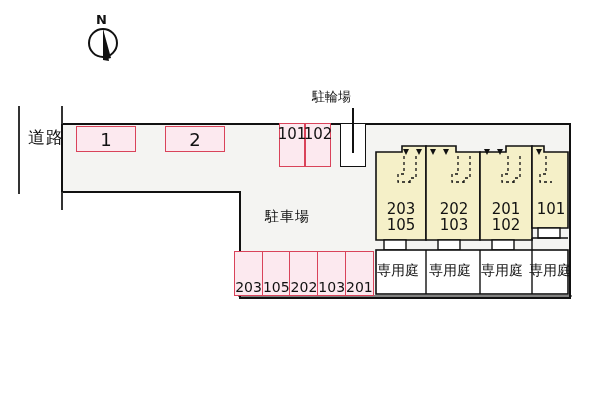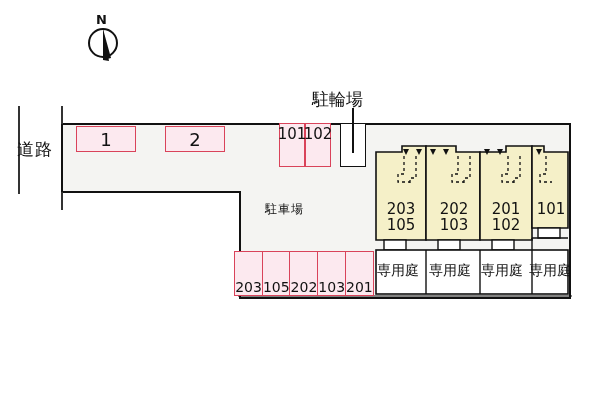--- a/index.html
+++ b/index.html
@@ -43,23 +43,23 @@
   }
   #compass svg { position: absolute; left: 0; top: 0; }
 
   
   #road-edge {
     left: 18px; top: 106px;
     width: 2px; height: 88px;
     background: #333;
   }
   #road-label {
-    left: 17px; top: 138px;
+    left: 17px; top: 126px;
     width: 58px;
-    text-align: left;
+    text-align: center;
     font-size: 17px;
     color: #111;
     letter-spacing: 1px;
     font-family: "DejaVu Sans", "Liberation Sans", sans-serif;
   }
 
   #lot-outline svg { position: absolute; left: 0; top: 0; }
 
   
   .stall {
@@ -97,30 +97,30 @@
     border: 1.8px solid #111;
     box-sizing: border-box;
   }
   #bike-leader {
     left: 352px; top: 108px;
     width: 1.6px; height: 45px;
     background: #111;
   }
   #bike-label {
     left: 312px; top: 88px;
-    font-size: 17px;
+    font-size: 13px;
     color: #111;
     white-space: nowrap;
     font-family: "DejaVu Sans", "Liberation Sans", sans-serif;
   }
 
   
   #parking-label {
-    left: 265px; top: 201px;
-    font-size: 12px;
+    left: 265px; top: 208px;
+    font-size: 14px;
     color: #111;
     letter-spacing: 1px;
     white-space: nowrap;
     font-family: "DejaVu Sans", "Liberation Sans", sans-serif;
   }
 
   
   #bottom-stalls {
     left: 234px; top: 251px;
     width: 140px; height: 45px;

